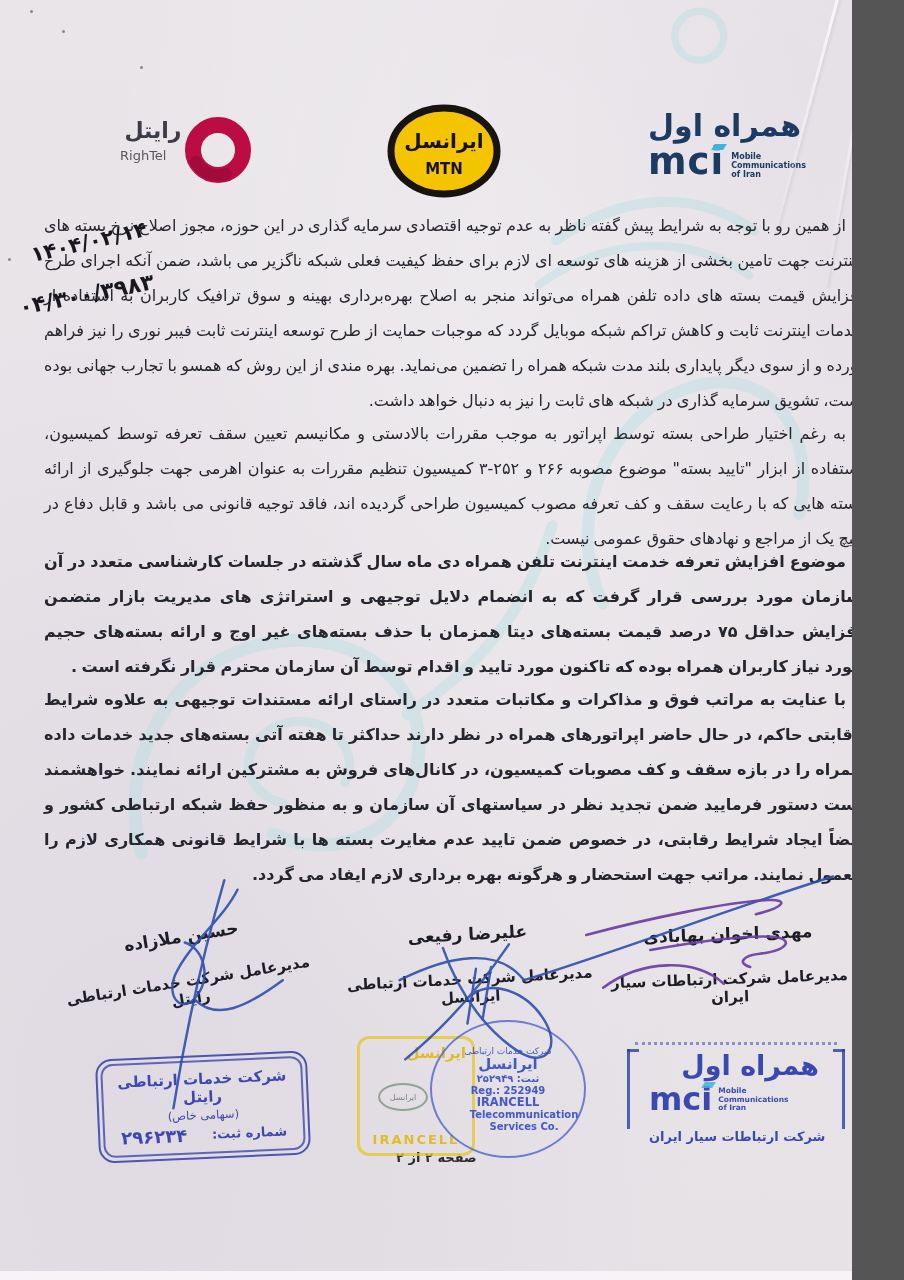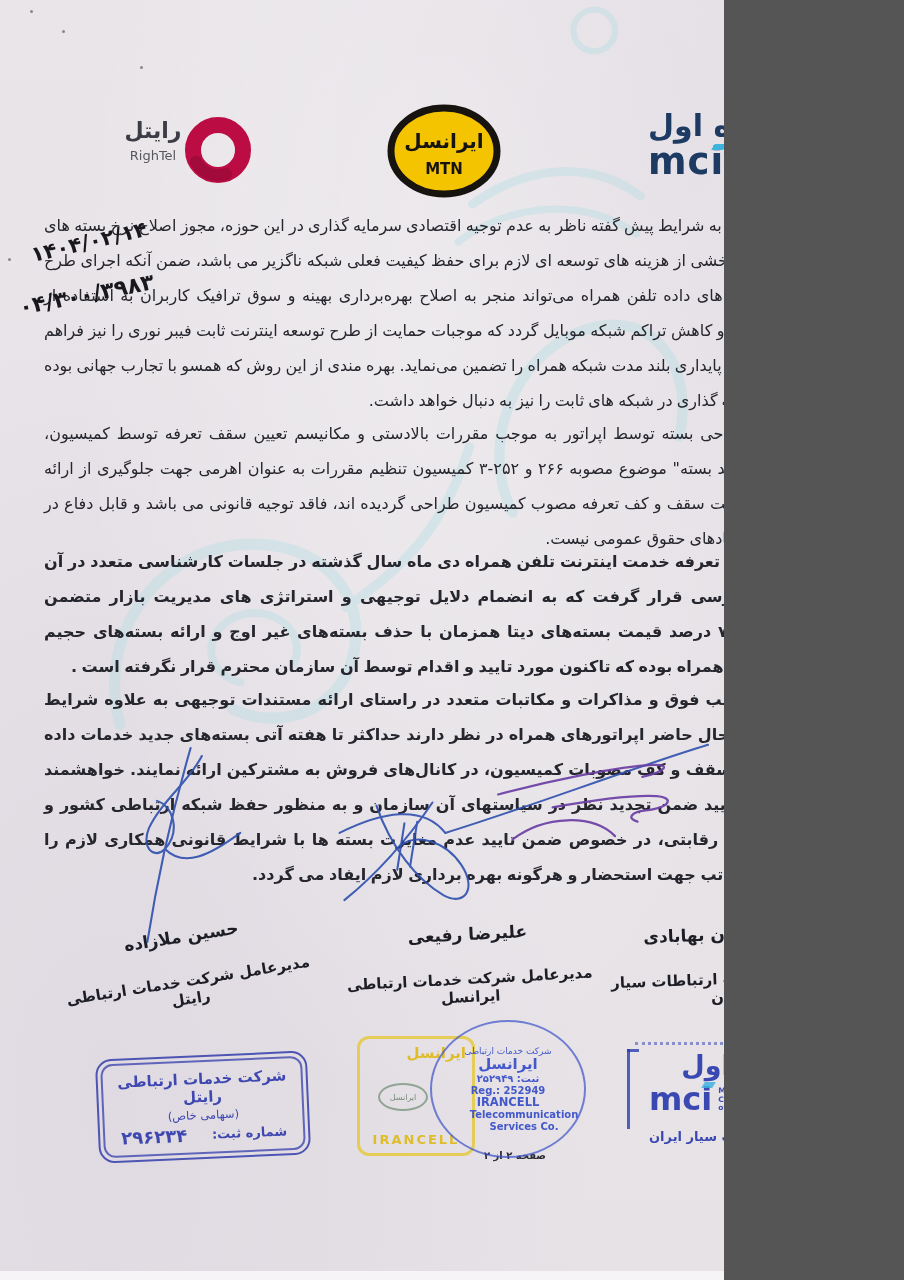--- a/index.html
+++ b/index.html
@@ -1,37 +1,37 @@
 <!DOCTYPE html>
 <html lang="fa"><head>
 <meta charset="utf-8">
 <style>
   html,body{margin:0;padding:0;background:#555;}
   .page{
-    position:relative;width:724px;height:1280px;overflow:hidden;
+    position:relative;width:852px;height:1280px;overflow:hidden;
     font-family:"DejaVu Sans",sans-serif;
     background:
       radial-gradient(ellipse at 60% 25%, rgba(255,255,255,.28), transparent 60%),
       radial-gradient(ellipse at 15% 85%, rgba(208,198,214,.30), transparent 55%),
       radial-gradient(ellipse at 90% 10%, rgba(222,216,224,.5), transparent 45%),
       linear-gradient(#e9e5e9,#e6e2e6);
   }
   
   .watermark{position:absolute;inset:0;z-index:1;pointer-events:none;opacity:.42;}
   
   .crease{position:absolute;z-index:6;pointer-events:none;background:linear-gradient(to bottom,rgba(255,255,255,.75),rgba(255,255,255,0));box-shadow:2px 0 3px rgba(120,110,130,.12);}
   .crease.c1{left:806px;top:-14px;width:3px;height:250px;transform:rotate(15deg);}
   .crease.c2{left:850px;top:-10px;width:3px;height:300px;transform:rotate(10deg);}
   .crease.c3{left:880px;top:-8px;width:2px;height:340px;transform:rotate(5deg);}
   .scan-edge{position:absolute;left:0;right:0;bottom:0;height:9px;background:#f6f4f6;z-index:6;}
   .speck{position:absolute;width:3px;height:3px;border-radius:50%;background:#3a3a40;opacity:.55;z-index:6;}
   
   .hdr{position:absolute;z-index:2;}
   .rightel-fa{left:120px;top:118px;font-size:22px;font-weight:bold;color:#3c3c46;width:66px;text-align:center;}
-  .rightel-en{left:120px;top:148px;font-size:13px;color:#57575f;width:66px;text-align:center;}
+  .rightel-en{left:120px;top:148px;font-size:13px;color:#57575f;width:66px;text-align:left;}
   .rightel-ring{left:182px;top:104px;}
   .irancell-logo{left:385px;top:102px;}
   .mci-logo{left:648px;top:108px;width:180px;color:#1d3a63;}
   .mci-fa{font-size:30px;font-weight:bold;text-align:left;letter-spacing:1px;}
   .mci-row{display:flex;align-items:flex-start;margin-top:2px;}
   .mci-abbr{position:relative;font-size:37px;line-height:34px;font-weight:bold;letter-spacing:1px;}
   .mci-accent{position:absolute;top:-1px;right:-1px;width:12px;height:6px;background:#3fb3e0;transform:skewX(-32deg);}
   .mci-tag{margin-left:7px;margin-top:7px;font-size:8px;line-height:9px;font-weight:bold;}
   
   .hand{position:absolute;z-index:5;color:#17171d;font-weight:bold;direction:ltr;}
@@ -86,22 +86,22 @@
   .stamp-mci .fleft::before{left:0;} .stamp-mci .fright::before{right:0;}
   .stamp-mci .brand{position:absolute;top:8px;left:0;right:14px;text-align:right;font-size:27px;font-weight:bold;letter-spacing:1px;direction:rtl;padding-right:12px;}
   .stamp-mci .mrow{position:absolute;top:42px;left:22px;display:flex;align-items:flex-start;}
   .stamp-mci .mab{position:relative;font-size:32px;line-height:30px;font-weight:bold;}
   .stamp-mci .mac{position:absolute;top:-2px;right:-2px;width:11px;height:6px;background:rgba(63,179,224,.85);transform:skewX(-32deg);}
   .stamp-mci .mtag{margin-left:6px;margin-top:3px;font-size:7.5px;line-height:8.5px;font-weight:bold;}
   .stamp-mci .bot{position:absolute;left:0;right:0;top:87px;display:flex;align-items:center;gap:22px;}
   .stamp-mci .bot .ln{flex:1;height:3px;background:rgba(43,60,174,.8);}
   .stamp-mci .bot .co{font-size:13px;font-weight:bold;direction:rtl;white-space:nowrap;}
   
-  .page-num{position:absolute;left:396px;top:1150px;width:150px;z-index:2;text-align:right;
-    direction:rtl;font-size:10px;font-weight:bold;color:#2c2c34;}
+  .page-num{position:absolute;left:396px;top:1150px;width:150px;z-index:2;text-align:left;
+    direction:rtl;font-size:13px;font-weight:bold;color:#2c2c34;}
 </style>
 </head>
 <body>
 
 <div class="page">
 
   <svg class="watermark" viewBox="0 0 904 1280" xmlns="http://www.w3.org/2000/svg">
     <g fill="none" stroke="#b7dfe5" stroke-linecap="round">
       <path d="M 150 905 C 120 800 190 690 300 680 C 400 672 462 742 440 822 C 423 886 350 915 290 885" stroke-width="14"></path>
       <path d="M 300 852 C 258 842 248 792 294 770 C 340 752 386 790 366 830" stroke-width="10"></path>

